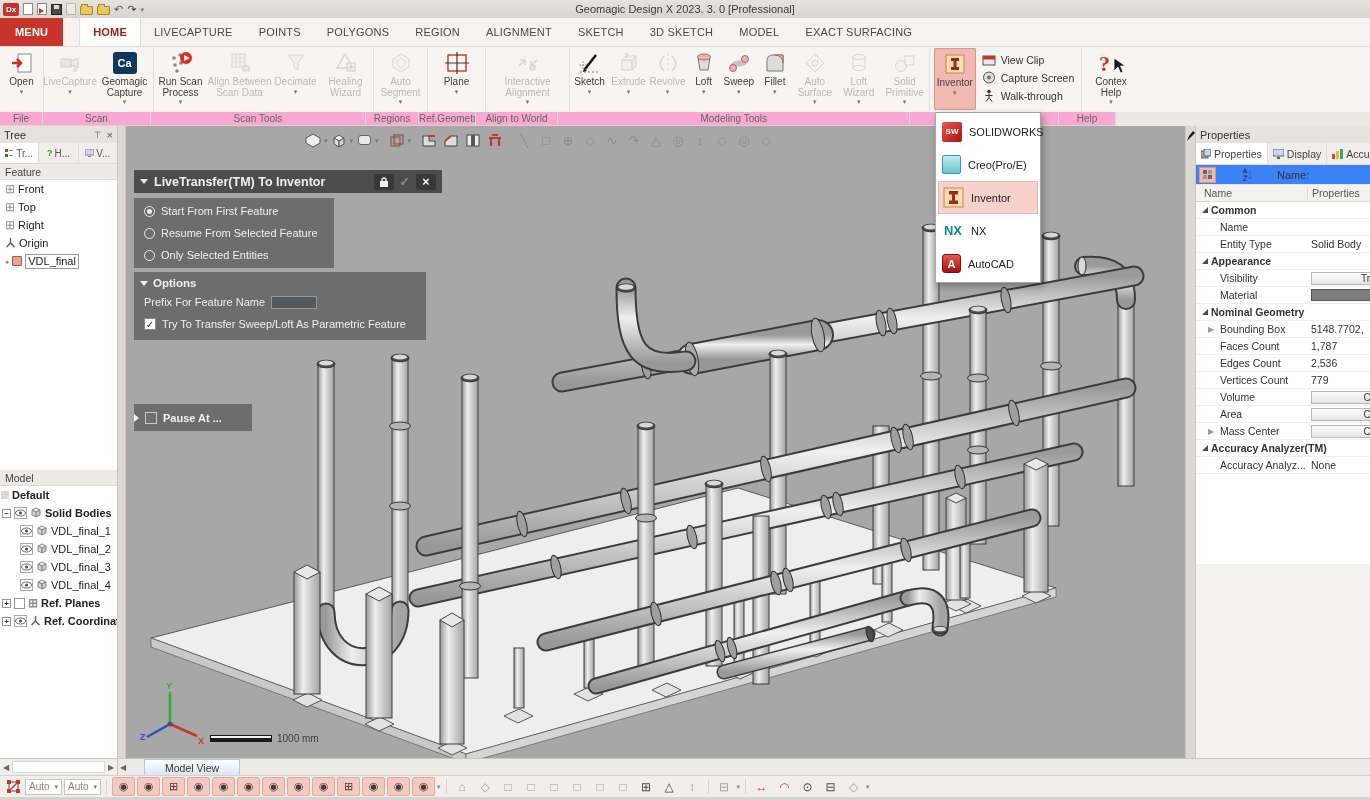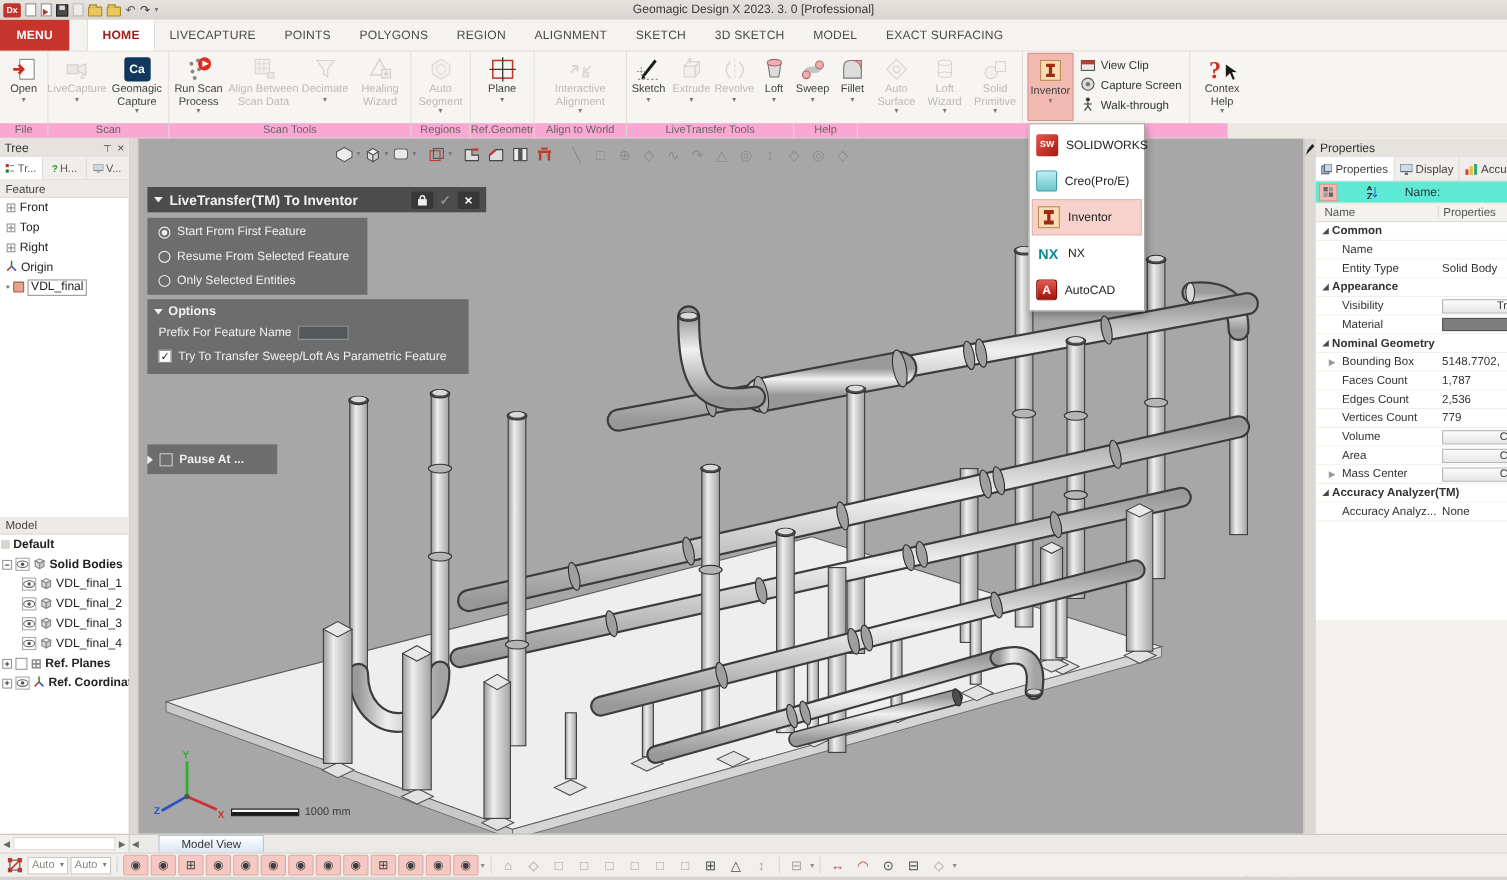--- a/index.html
+++ b/index.html
@@ -107,21 +107,21 @@
 .nx-ic{font-weight:bold;font-size:13px;color:#0a8a8f;flex:none;width:22px;text-align:center}
 .acad-ic{width:19px;height:19px;background:linear-gradient(#e8564d,#9e150e);border:1px solid #7d110b;border-radius:3px;color:#fff;font-weight:bold;font-size:11px;display:flex;align-items:center;justify-content:center;flex:none}
 .inv-ic{flex:none;display:flex}
 
 
 #rightpanel{position:absolute;left:1195px;top:126px;width:175px;height:632px;background:#f7f5f2;
   border-left:1px solid #c9c6c1;display:flex;flex-direction:column;overflow:hidden}
 .rtabs{height:22px;display:flex;background:#f0edea;border-bottom:1px solid #dedbd6;flex:none}
 .rtab{display:flex;align-items:center;gap:3px;padding:0 5px;font-size:10.5px;color:#444;border-right:1px solid #dedbd6;white-space:nowrap}
 .rtab.act{background:#fff}
-.rtools{height:20px;display:flex;align-items:center;gap:22px;padding-left:3px;background:#5eead4;border-bottom:1px solid #e5e2de;flex:none}
+.rtools{height:20px;display:flex;align-items:center;gap:22px;padding-left:3px;background:#3b82f6;border-bottom:1px solid #e5e2de;flex:none}
 .catbtn{width:17px;height:16px;background:#f2b9b1;border:1px solid #dd948b;display:flex;align-items:center;justify-content:center;flex:none}
 .sortbtn{width:17px;height:16px;display:flex;align-items:center;justify-content:center;flex:none}
 .phead{height:17px;display:flex;background:#f4f2ef;border-bottom:1px solid #ddd9d4;font-size:10.5px;color:#555;align-items:center;flex:none}
 .phead .c1{width:112px;padding-left:8px;border-right:1px solid #ddd9d4}
 .prow{height:17px;display:flex;align-items:center;background:#fff;border-bottom:1px solid #f1efec;font-size:10.5px;flex:none}
 .prow .c1{width:112px;padding-left:24px;color:#333;white-space:nowrap;overflow:hidden;flex:none;display:flex;align-items:center;gap:3px}
 .prow .c2{flex:1;padding-left:3px;white-space:nowrap;display:flex;align-items:center}
 .prow.grp{font-weight:bold}
 .prow.grp .c1{padding-left:6px;width:175px}
 .gtri{width:0;height:0;border-top:6px solid transparent;border-right:6px solid #4a4a4a;flex:none}
@@ -465,20 +465,21 @@
     <div style="flex:1"></div>
   </div>
 
   <div id="riblabels">
     <span class="rglabel" style="width:44px">File</span>
     <span class="rglabel" style="width:110px">Scan</span>
     <span class="rglabel" style="width:220px">Scan Tools</span>
     <span class="rglabel" style="width:54px">Regions</span>
     <span class="rglabel" style="width:58px">Ref.Geometry</span>
     <span class="rglabel" style="width:84px">Align to World</span>
+    <span class="rglabel" style="width:360px">Modeling Tools</span>
     <span class="rglabel" style="width:152px">LiveTransfer Tools</span>
     <span class="rglabel" style="width:58px">Help</span>
     <span class="rglabel" style="flex:1;border-right:none"></span>
   </div>
 
   <div id="leftpanel">
     <div class="ptitle">
       <span>Tree</span>
       <span class="ptools">
         <span>⊤</span>

